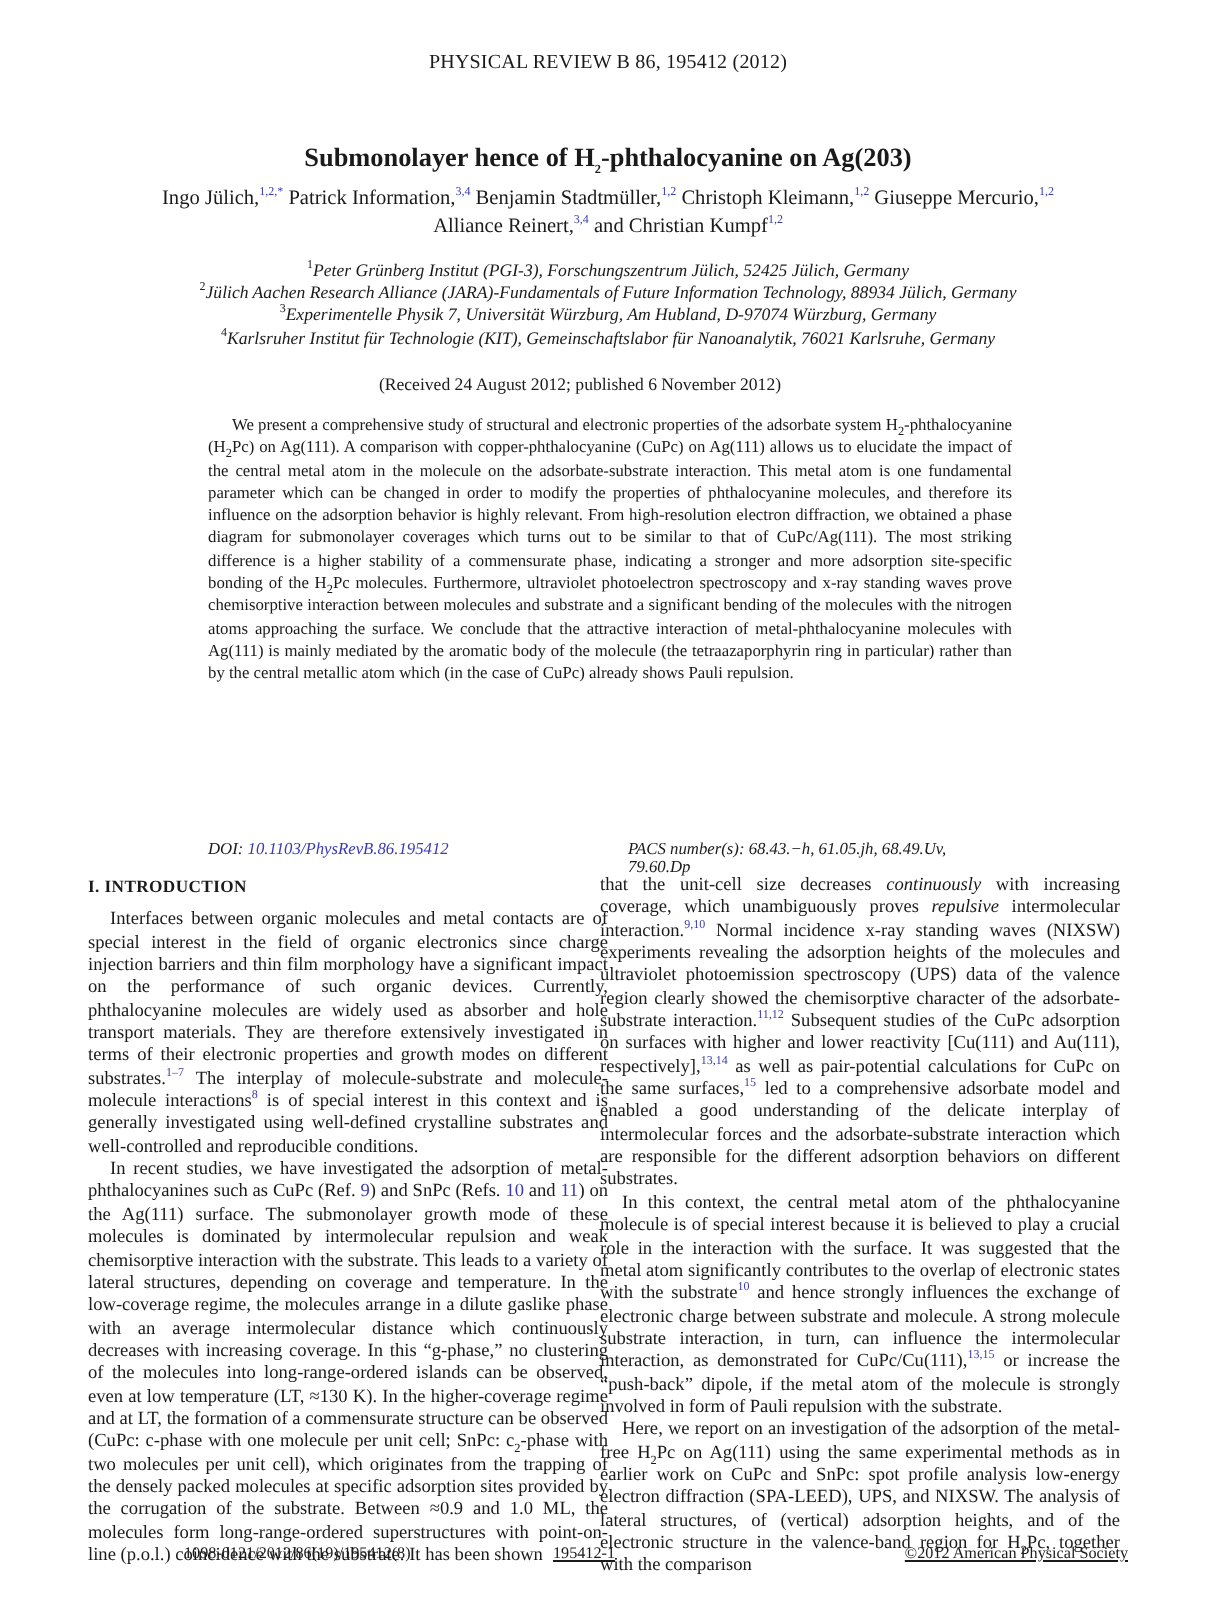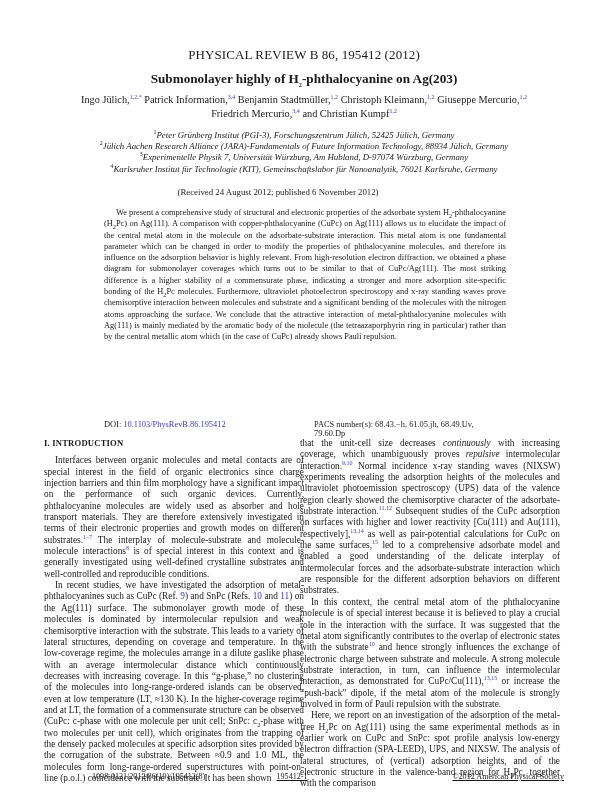--- a/index.html
+++ b/index.html
@@ -1,55 +1,55 @@
 <!DOCTYPE html>
 <html><head>
 <meta charset="utf-8">
 <style>
   html, body { margin:0; padding:0; background:#ffffff; }
   body { width:608px; height:810px; position:relative; overflow:hidden;
          font-family:"Liberation Serif", "DejaVu Serif", serif; color:#1a1a1a; }
   .abs { position:absolute; }
-  .journal { top:47px; left:0; width:608px; text-align:center; font-size:13px; letter-spacing:0.1px; }
+  .journal { top:26px; left:0; width:608px; text-align:center; font-size:10px; letter-spacing:0.1px; }
   .title { top:71px; left:0; width:608px; text-align:center; font-size:13.2px; font-weight:bold; }
   .authors { top:93px; left:40px; width:528px; text-align:center; font-size:10.3px; line-height:14px; }
   .affils { top:130px; left:40px; width:528px; text-align:center; font-size:8.8px; font-style:italic; line-height:11.2px; }
-  .received { top:187px; left:0; width:556px; text-align:center; font-size:8.8px; }
+  .received { top:187px; left:12px; width:556px; text-align:center; font-size:8.8px; }
   .abstract { top:207px; left:104px; width:402px; font-size:8.4px; line-height:11.3px; text-align:justify; }
   .abstract p { margin:0; text-indent:12px; }
-  .doi-line { top:420px; left:104px; width:402px; font-size:8.4px; }
+  .doi-line { top:420px; left:104px; width:402px; font-size:8.4px;font-style:italic; }
   .doi-line .pacs { position:absolute; left:198px; top:0;padding-left:12px; }
   .sup { font-size:6px; vertical-align:super; line-height:0; color:#3b3bb0; }
   .sub { font-size:6.2px; vertical-align:sub; line-height:0; }
   .link { color:#3b3bb0; }
   .col { top:438px; width:260px; font-size:9.3px; line-height:11.35px; text-align:justify; }
   .col p { margin:0; text-indent:11px; }
   .col-left { left:44px; }
   .col-right { left:300px; }
   .section-head { text-align:left; font-weight:bold; font-size:8.6px; margin:0 0 6px 0 !important; text-indent:0 !important; letter-spacing:0.2px; }
   .footer { top:772px; font-size:8.1px;margin-left:48px; }
   .footer-left { left:44px; }
   .footer-center { left:0; width:488px; text-align:center;text-decoration:underline; }
   .footer-right { right:44px;text-decoration:underline; }
   .noindent { text-indent:0 !important; }
 </style>
 </head>
 <body>
 
 <div class="abs journal">PHYSICAL REVIEW B 86, 195412 (2012)</div>
 
-<div class="abs title"><span>Submonolayer highly of H</span><span class="sub">2</span><span>-phthalocyanine on Ag(203)</span></div>
+<div class="abs title"><span>Submonolayer hence of H</span><span class="sub">2</span><span>-phthalocyanine on Ag(203)</span></div>
 
 <div class="abs authors">
   <span><span>Ingo Jülich,</span><span class="sup">1,2,*</span></span>
   <span><span>Patrick Information,</span><span class="sup">3,4</span></span>
   <span><span>Benjamin Stadtmüller,</span><span class="sup">1,2</span></span>
   <span><span>Christoph Kleimann,</span><span class="sup">1,2</span></span>
   <span><span>Giuseppe Mercurio,</span><span class="sup">1,2</span></span><br>
-  <span><span>Friedrich Mercurio,</span><span class="sup">3,4</span></span>
+  <span><span>Alliance Reinert,</span><span class="sup">3,4</span></span>
   <span><span>and Christian Kumpf</span><span class="sup">1,2</span></span>
 </div>
 
 <div class="abs affils">
   <div><span style="font-size:6px;vertical-align:super;line-height:0;font-style:normal">1</span><span>Peter Grünberg Institut (PGI-3), Forschungszentrum Jülich, 52425 Jülich, Germany</span></div>
   <div><span style="font-size:6px;vertical-align:super;line-height:0;font-style:normal">2</span><span>Jülich Aachen Research Alliance (JARA)-Fundamentals of Future Information Technology, 88934 Jülich, Germany</span></div>
   <div><span style="font-size:6px;vertical-align:super;line-height:0;font-style:normal">3</span><span>Experimentelle Physik 7, Universität Würzburg, Am Hubland, D-97074 Würzburg, Germany</span></div>
   <div><span style="font-size:6px;vertical-align:super;line-height:0;font-style:normal">4</span><span>Karlsruher Institut für Technologie (KIT), Gemeinschaftslabor für Nanoanalytik, 76021 Karlsruhe, Germany</span></div>
 </div>
 

